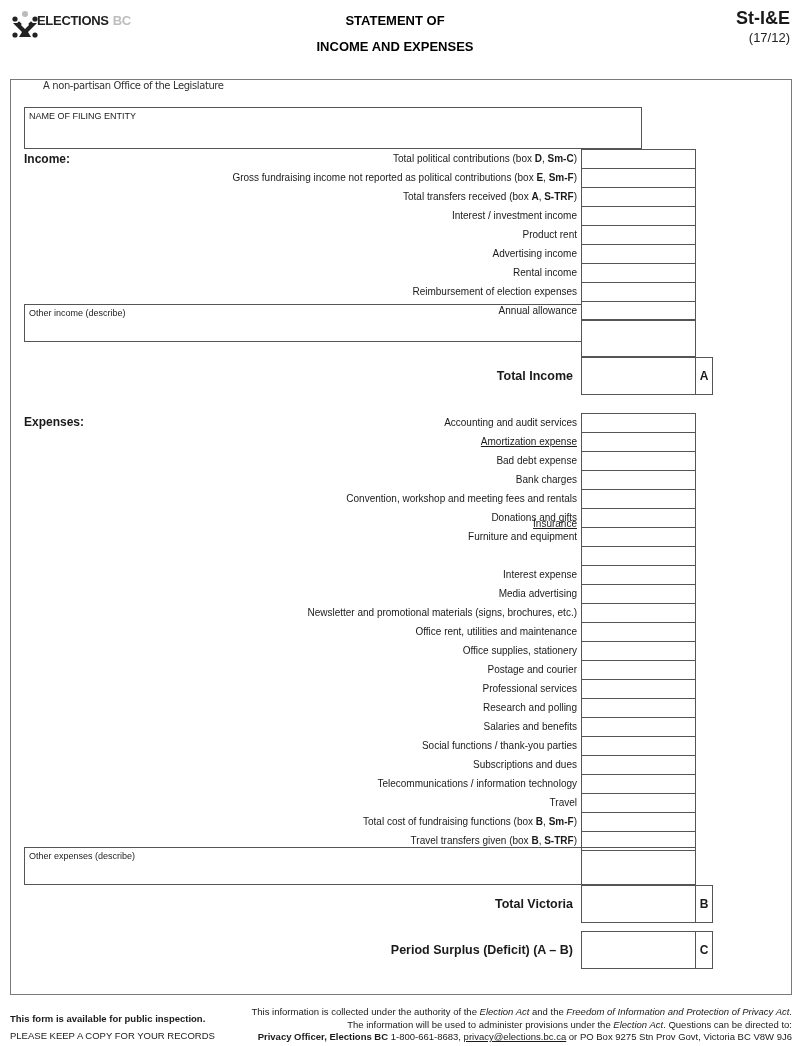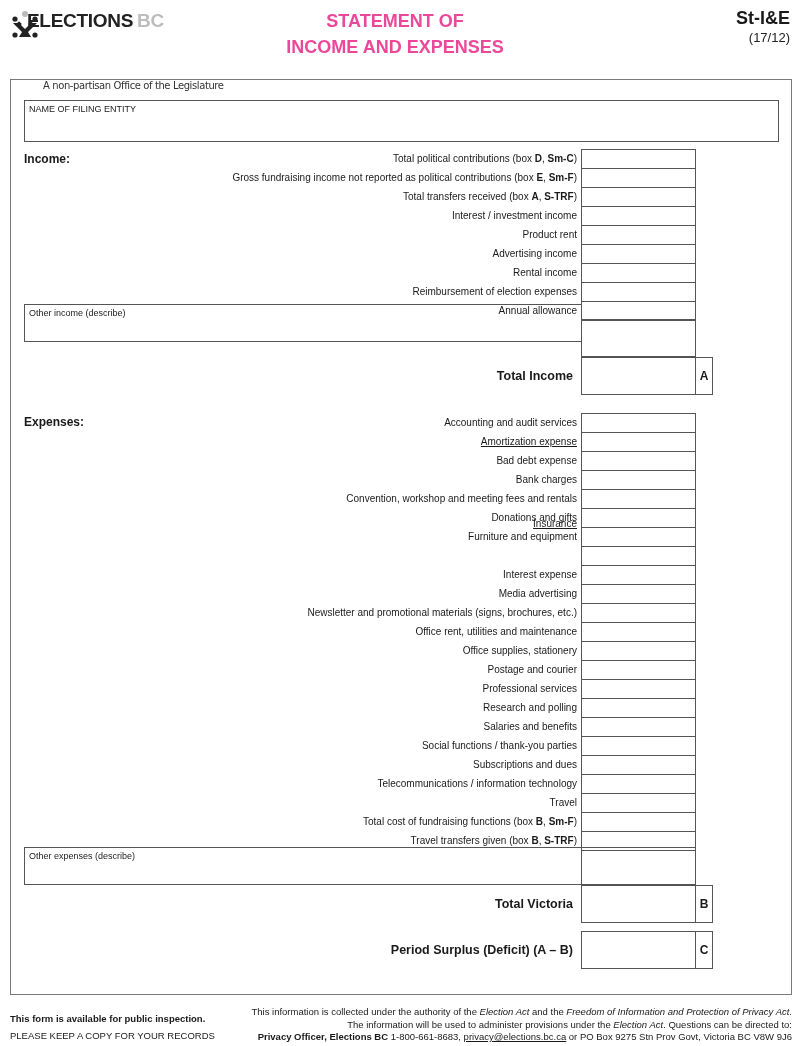--- a/index.html
+++ b/index.html
@@ -1,31 +1,31 @@
 <!DOCTYPE html>
 <html><head>
   <meta charset="utf-8">
   <style>
     * { box-sizing: border-box; margin: 0; padding: 0; }
     html, body { width: 800px; height: 1046px; background: #ffffff; overflow: hidden; }
     body { font-family: "Liberation Sans", sans-serif; color: #1a1a1a; position: relative; }
 
     .logo { position: absolute; left: 10px; top: 8px; width: 200px; height: 34px; }
     .logo-mark { position: absolute; left: 0; top: 2px; width: 30px; height: 30px; }
-    .logo-word { position: absolute; left: 17px; top: 3px; font-size: 19px; font-weight: bold; letter-spacing: -0.3px; color: #222; line-height: 19px; white-space: nowrap; }
+    .logo-word { position: absolute; left: 27px; top: 3px; font-size: 13px; font-weight: bold; letter-spacing: -0.3px; color: #222; line-height: 19px; white-space: nowrap; }
     .logo-word .bc { color: #bdbdbd; font-weight: bold; margin-left: 4px; }
     .logo-tag { position: absolute; left: 33px; top: 24px; font-size: 10px; color: #333; white-space: nowrap; font-family: "DejaVu Sans", sans-serif; letter-spacing: -0.4px; margin-top: 48px; }
 
-    .title { position: absolute; left: 250px; width: 290px; top: 8px; text-align: center; font-size: 18px; font-weight: bold; line-height: 26px; color: #ec4899; }
+    .title { position: absolute; left: 250px; width: 290px; top: 8px; text-align: center; font-size: 13px; font-weight: bold; line-height: 26px; color: #000000; }
     .form-code { position: absolute; right: 10px; top: 8px; text-align: right; font-size: 18px; font-weight: bold; line-height: 20px; }
     .form-ver { position: absolute; right: 10px; top: 30px; text-align: right; font-size: 13px; color: #222; }
 
     .frame { position: absolute; left: 10px; top: 79px; width: 782px; height: 916px; border: 1px solid #7a7a7a; }
 
-    .name-box { position: absolute; left: 24px; top: 100px; width: 755px; height: 42px; border: 1px solid #555; }
+    .name-box { position: absolute; left: 24px; top: 107px; width: 618px; height: 42px; border: 1px solid #555; }
     .small-label { font-size: 9px; color: #222; position: absolute; left: 4px; top: 3px; }
 
     .section-head { position: absolute; left: 24px; font-size: 12px; font-weight: bold; color: #1a1a1a; }
 
     .row-label { position: absolute; right: 223px; font-size: 10px; color: #1a1a1a; text-align: right; white-space: nowrap; height: 19px; line-height: 19px; }
     .row-label b { font-weight: bold; }
     .amt { position: absolute; left: 581px; width: 115px; height: 20px; border: 1px solid #555; background: #fff; }
 
     .other-box { position: absolute; left: 24px; width: 557px; height: 38px; border: 1px solid #555; border-right: none; }
     .other-amt { position: absolute; left: 581px; width: 115px; height: 38px; border: 1px solid #555; }

